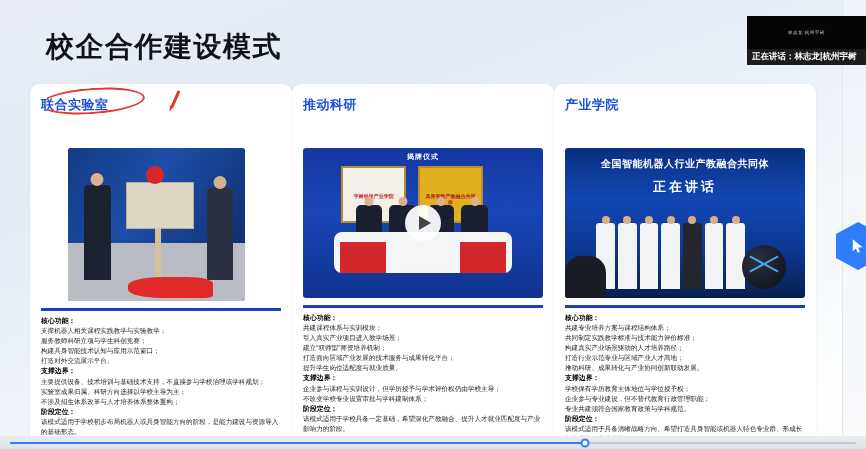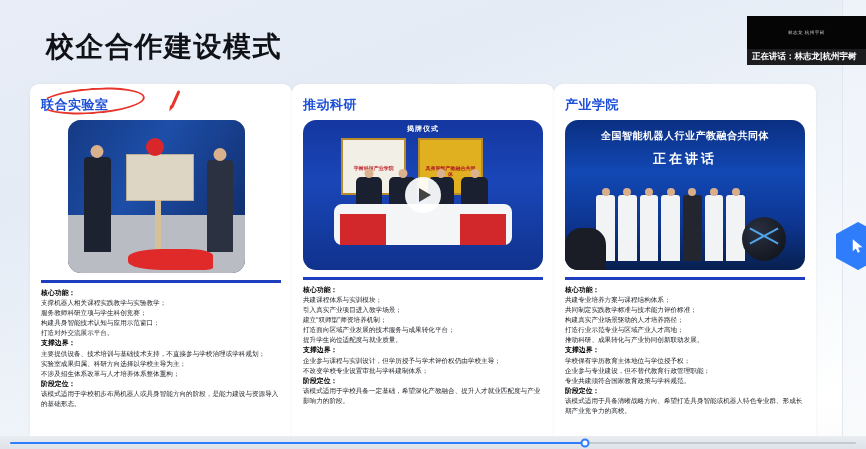--- a/index.html
+++ b/index.html
@@ -60,23 +60,24 @@
     letter-spacing: 0.5px;
     margin-bottom: 6px;
     position: relative;
     display: inline-block;
   }
 
   .card-media {
     position: relative;
     width: 100%;
     height: 150px;
-    border-radius: 13px;
+    border-radius: 3px;
     overflow: hidden;
     margin-bottom: 7px;
+    margin-top: 28px;
   }
   .card.c1 .card-media { height: 153px; width: 177px; margin-left: 27px; }
   .card.c2 .card-media { height: 150px; }
   .card.c3 .card-media { height: 150px; }
 
   
   .photo1 {
     width: 100%; height: 100%;
     background:
       radial-gradient(circle at 18% 22%, rgba(90,150,255,.35) 0 11px, transparent 12px),

